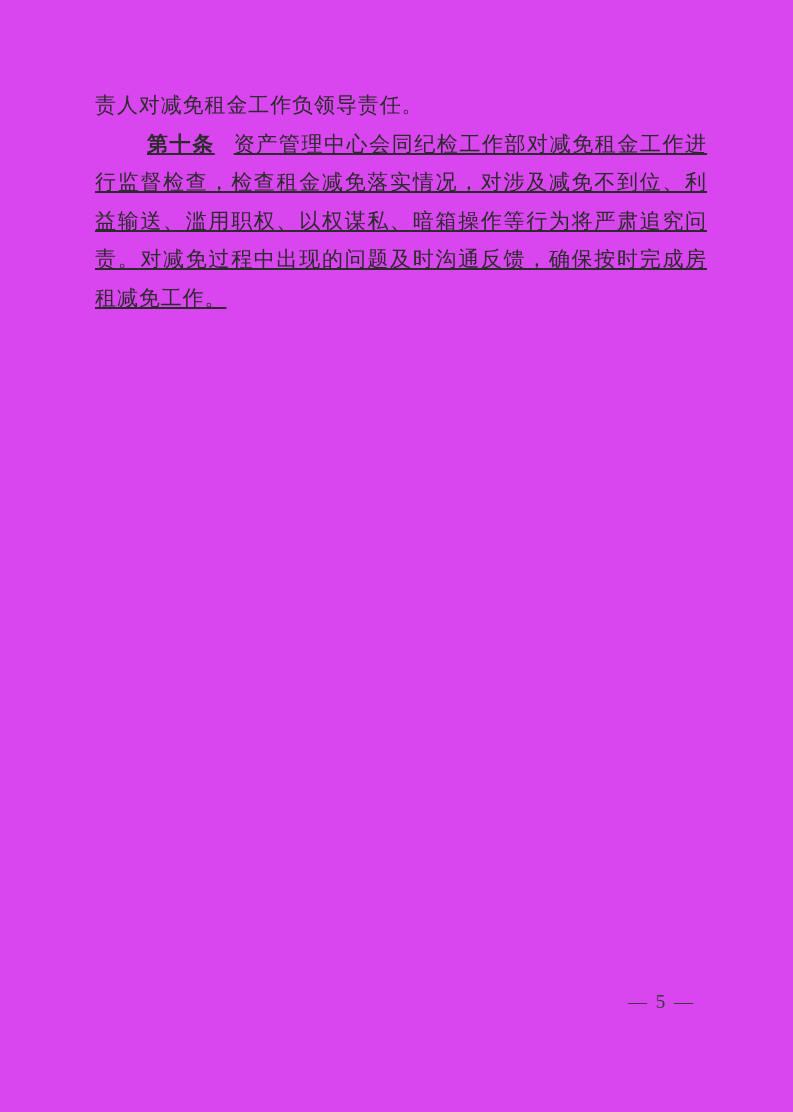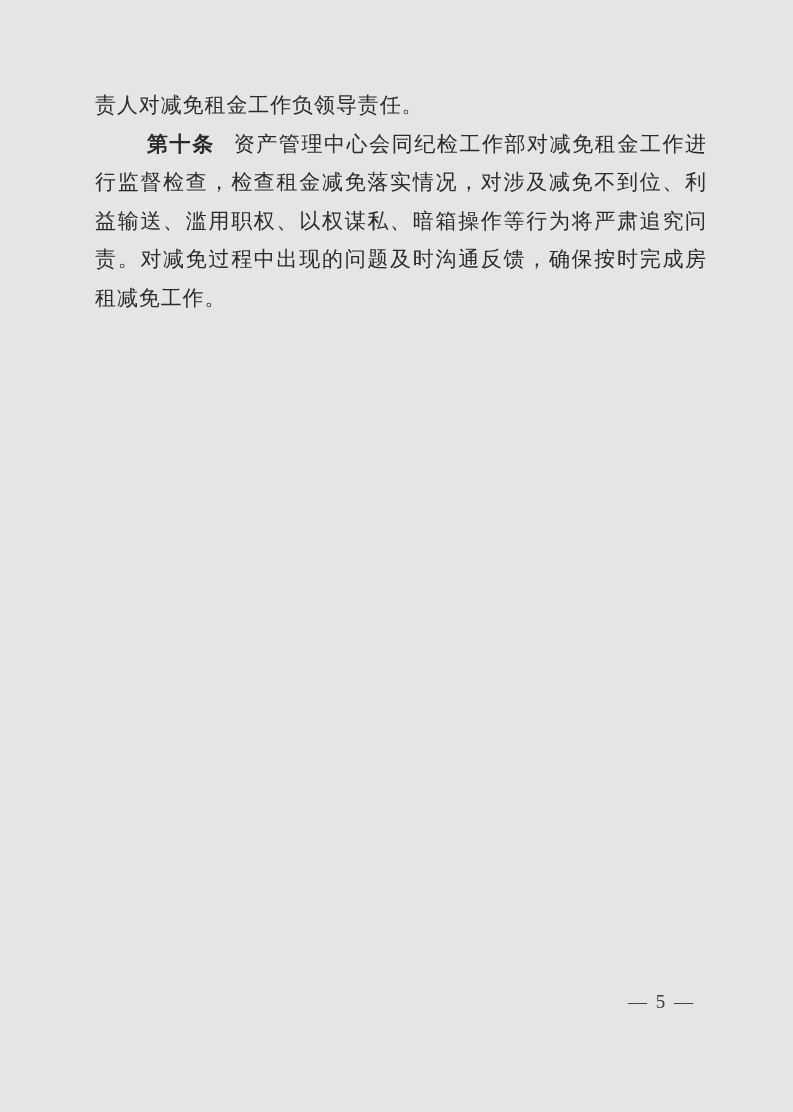--- a/index.html
+++ b/index.html
@@ -4,41 +4,42 @@
 <style>
   html, body {
     margin: 0;
     padding: 0;
     background: #ffffff;
   }
   .page {
     position: relative;
     width: 793px;
     height: 1112px;
-    background: #e5e5e5;
+    background: #d946ef;
     overflow: hidden;
     font-family: "Liberation Serif", serif;
     color: #2b2b2b;
   }
   .content {
     position: absolute;
     left: 95px;
     top: 86px;
     width: 612px;
     font-size: 21px;
     line-height: 38.5px;
     letter-spacing: 0.9px;
     text-align: justify;
   }
   .para {
     margin: 0;
     padding: 0;
   }
   .para-indent {
     text-indent: 52px;
+    text-decoration: underline;
   }
   .article-no {
     font-weight: bold;
     margin-right: 19px;
   }
   .page-number {
     position: absolute;
     top: 991px;
     right: 98px;
     font-size: 19px;

